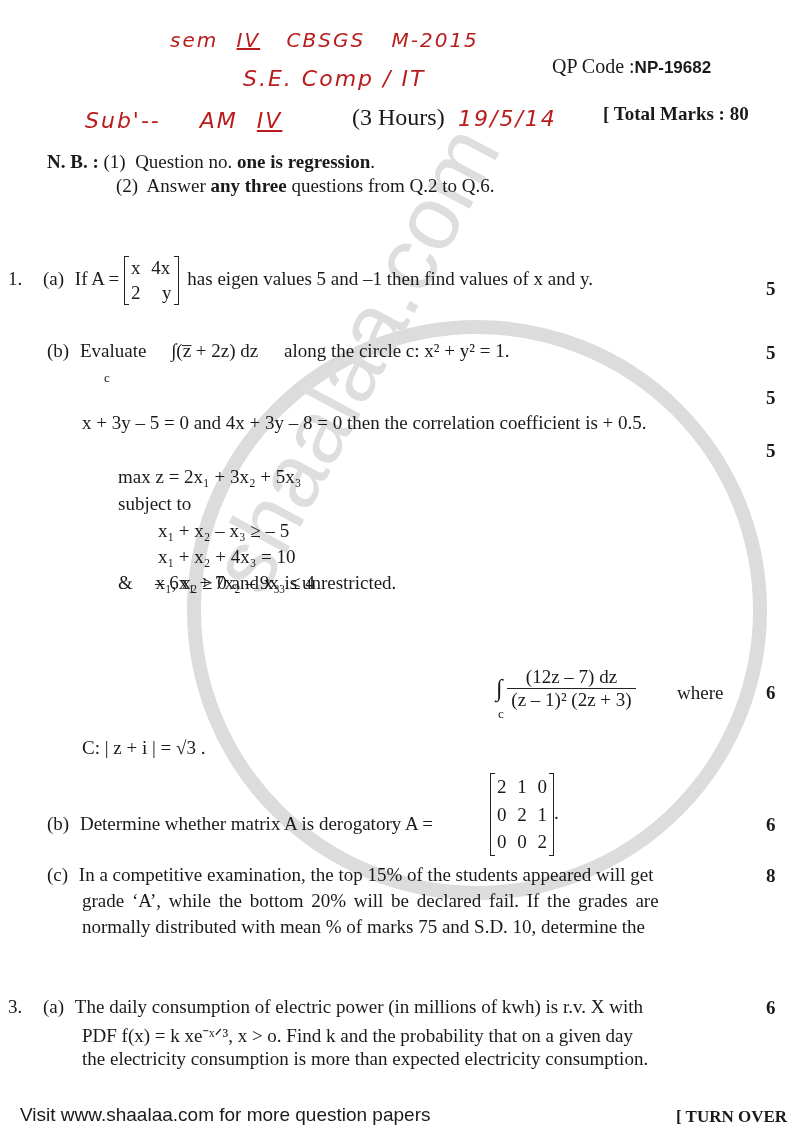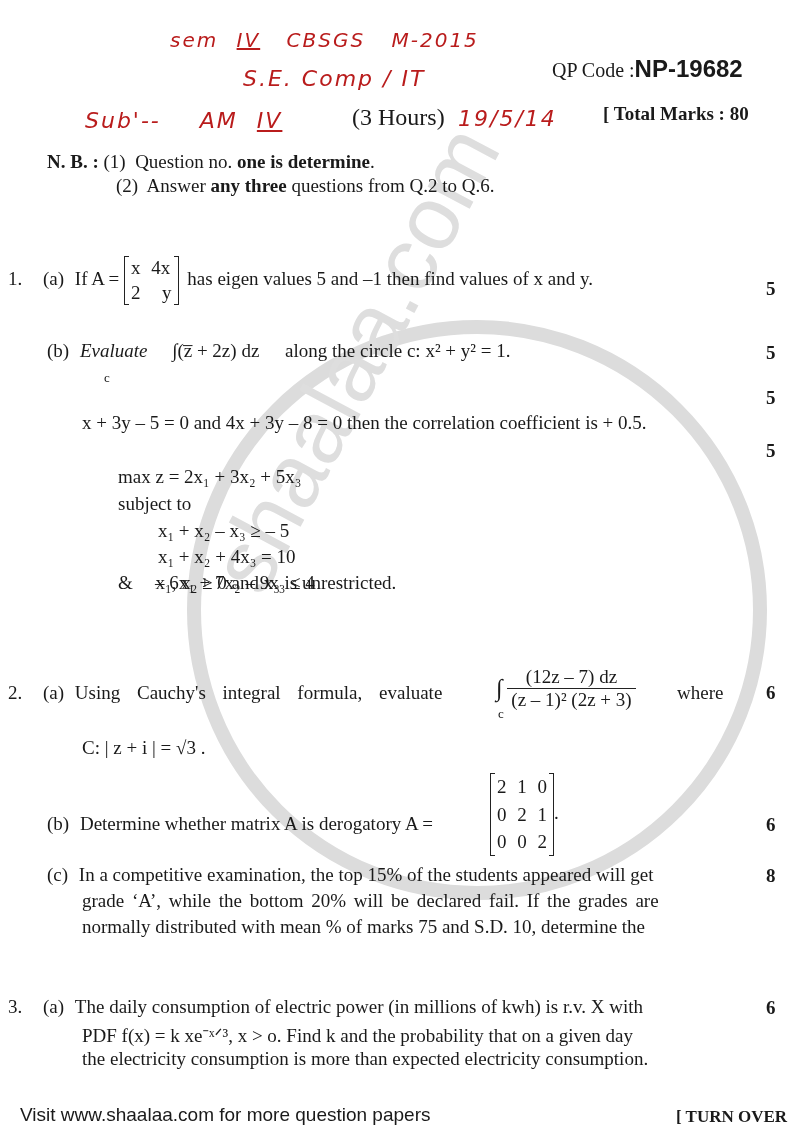--- a/index.html
+++ b/index.html
@@ -42,37 +42,37 @@
 
   <div class="abs hand" style="left:170px; top:28px; font-size:20px;">
     <span>sem</span>
     <span class="ul" style="margin-left:10px;">IV</span>
     <span style="margin-left:18px;">CBSGS</span>
     <span style="margin-left:18px;">M-2015</span>
   </div>
   <div class="abs hand" style="left:243px; top:66px; font-size:22px;">S.E. Comp / IT</div>
 
   <div class="abs" style="left:552px; top:55px; font-size:20px;">
-    <span>QP Code :</span><span class="sans bold" style="font-size:24px;">NP-19682</span>
+    <span>QP Code :</span><span class="sans bold" style="font-size:17px;">NP-19682</span>
   </div>
 
   <div class="abs hand" style="left:85px; top:108px; font-size:22px;">
     <span>Sub'--</span>
     <span style="margin-left:30px;">AM</span>
     <span class="ul" style="margin-left:10px;">IV</span>
   </div>
   <div class="abs" style="left:352px; top:104px; font-size:24px;">(3 Hours)</div>
   <div class="abs hand" style="left:458px; top:106px; font-size:22px;">19/5/14</div>
   <div class="abs bold" style="left:603px; top:103px; font-size:19px;">[ Total Marks :  80</div>
 
   <div class="abs" style="left:47px; top:151px;">
     <span class="bold">N. B. :</span>
     <span>(1)</span>&nbsp;
     <span>Question no.</span>
-    <span class="bold">one is determine</span><span>.</span>
+    <span class="bold">one is regression</span><span>.</span>
   </div>
   <div class="abs" style="left:116px; top:175px;">
     <span>(2)</span>&nbsp;
     <span>Answer</span>
     <span class="bold">any three</span>
     <span>questions from Q.2 to Q.6.</span>
   </div>
 
   <div class="abs" style="left:8px; top:256px;">
     <span>1.</span>
@@ -81,46 +81,41 @@
     <span class="mat">
       <span class="row"><span>x</span> <span>4x</span></span>
       <span class="row"><span>2</span> &nbsp;<span>y</span></span>
     </span>
     <span style="margin-left:4px;">has eigen values 5 and –1 then find values of x and y.</span>
   </div>
   <div class="marks" style="top:278px;">5</div>
 
   <div class="abs" style="left:47px; top:340px;">
     <span>(b)</span>
-    <span style="margin-left:6px;font-style:italic;">Evaluate</span>
+    <span style="margin-left:6px;">Evaluate</span>
     <span style="margin-left:20px;">∫(z̅ + 2z) dz</span>
     <span style="margin-left:21px;">along the circle c: x² + y² = 1.</span>
   </div>
   <div class="abs" style="left:104px; top:370px; font-size:13px;">c</div>
   <div class="marks" style="top:342px;">5</div>
 
   <div class="abs" style="left:82px; top:412px;">x + 3y – 5 = 0 and 4x + 3y – 8 = 0 then the correlation coefficient is + 0.5.</div>
   <div class="marks" style="top:387px;">5</div>
 
   <div class="marks" style="top:440px;">5</div>
   <div class="abs" style="left:118px; top:466px;">max z = 2x₁ + 3x₂ + 5x₃</div>
   <div class="abs" style="left:118px; top:493px;text-align:center;">subject to</div>
   <div class="abs" style="left:158px; top:520px;">x₁ + x₂ – x₃ ≥ – 5</div>
   <div class="abs" style="left:158px; top:546px;">x₁ + x₂ + 4x₃ = 10</div>
   <div class="abs" style="left:155px; top:572px;">– 6x₁ + 7x₂ – 9x₃ ≤ 4</div>
   <div class="abs" style="left:118px; top:572px;">
     <span>&amp;</span>
     <span style="margin-left:18px;">x₁, x₂ ≥ 0 and x₃ is unrestricted.</span>
   </div>
 
-  <div class="abs" style="left:8px; top:682px;">
-    <span>2.</span>
-    <span style="margin-left:16px;">(a)</span>
-    <span style="margin-left:6px; word-spacing:12px;">Using  Cauchy's  integral  formula,  evaluate</span>
-  </div>
   <div class="abs" style="left:496px; top:666px;">
     <span style="font-size:24px; vertical-align:middle;">∫</span>
     <span class="frac">
       <span class="num">(12z – 7) dz</span>
       <span class="den">(z – 1)² (2z + 3)</span>
     </span>
   </div>
   <div class="abs" style="left:498px; top:706px; font-size:13px;">c</div>
   <div class="abs" style="left:677px; top:682px;">where</div>
   <div class="marks" style="top:682px;">6</div>

